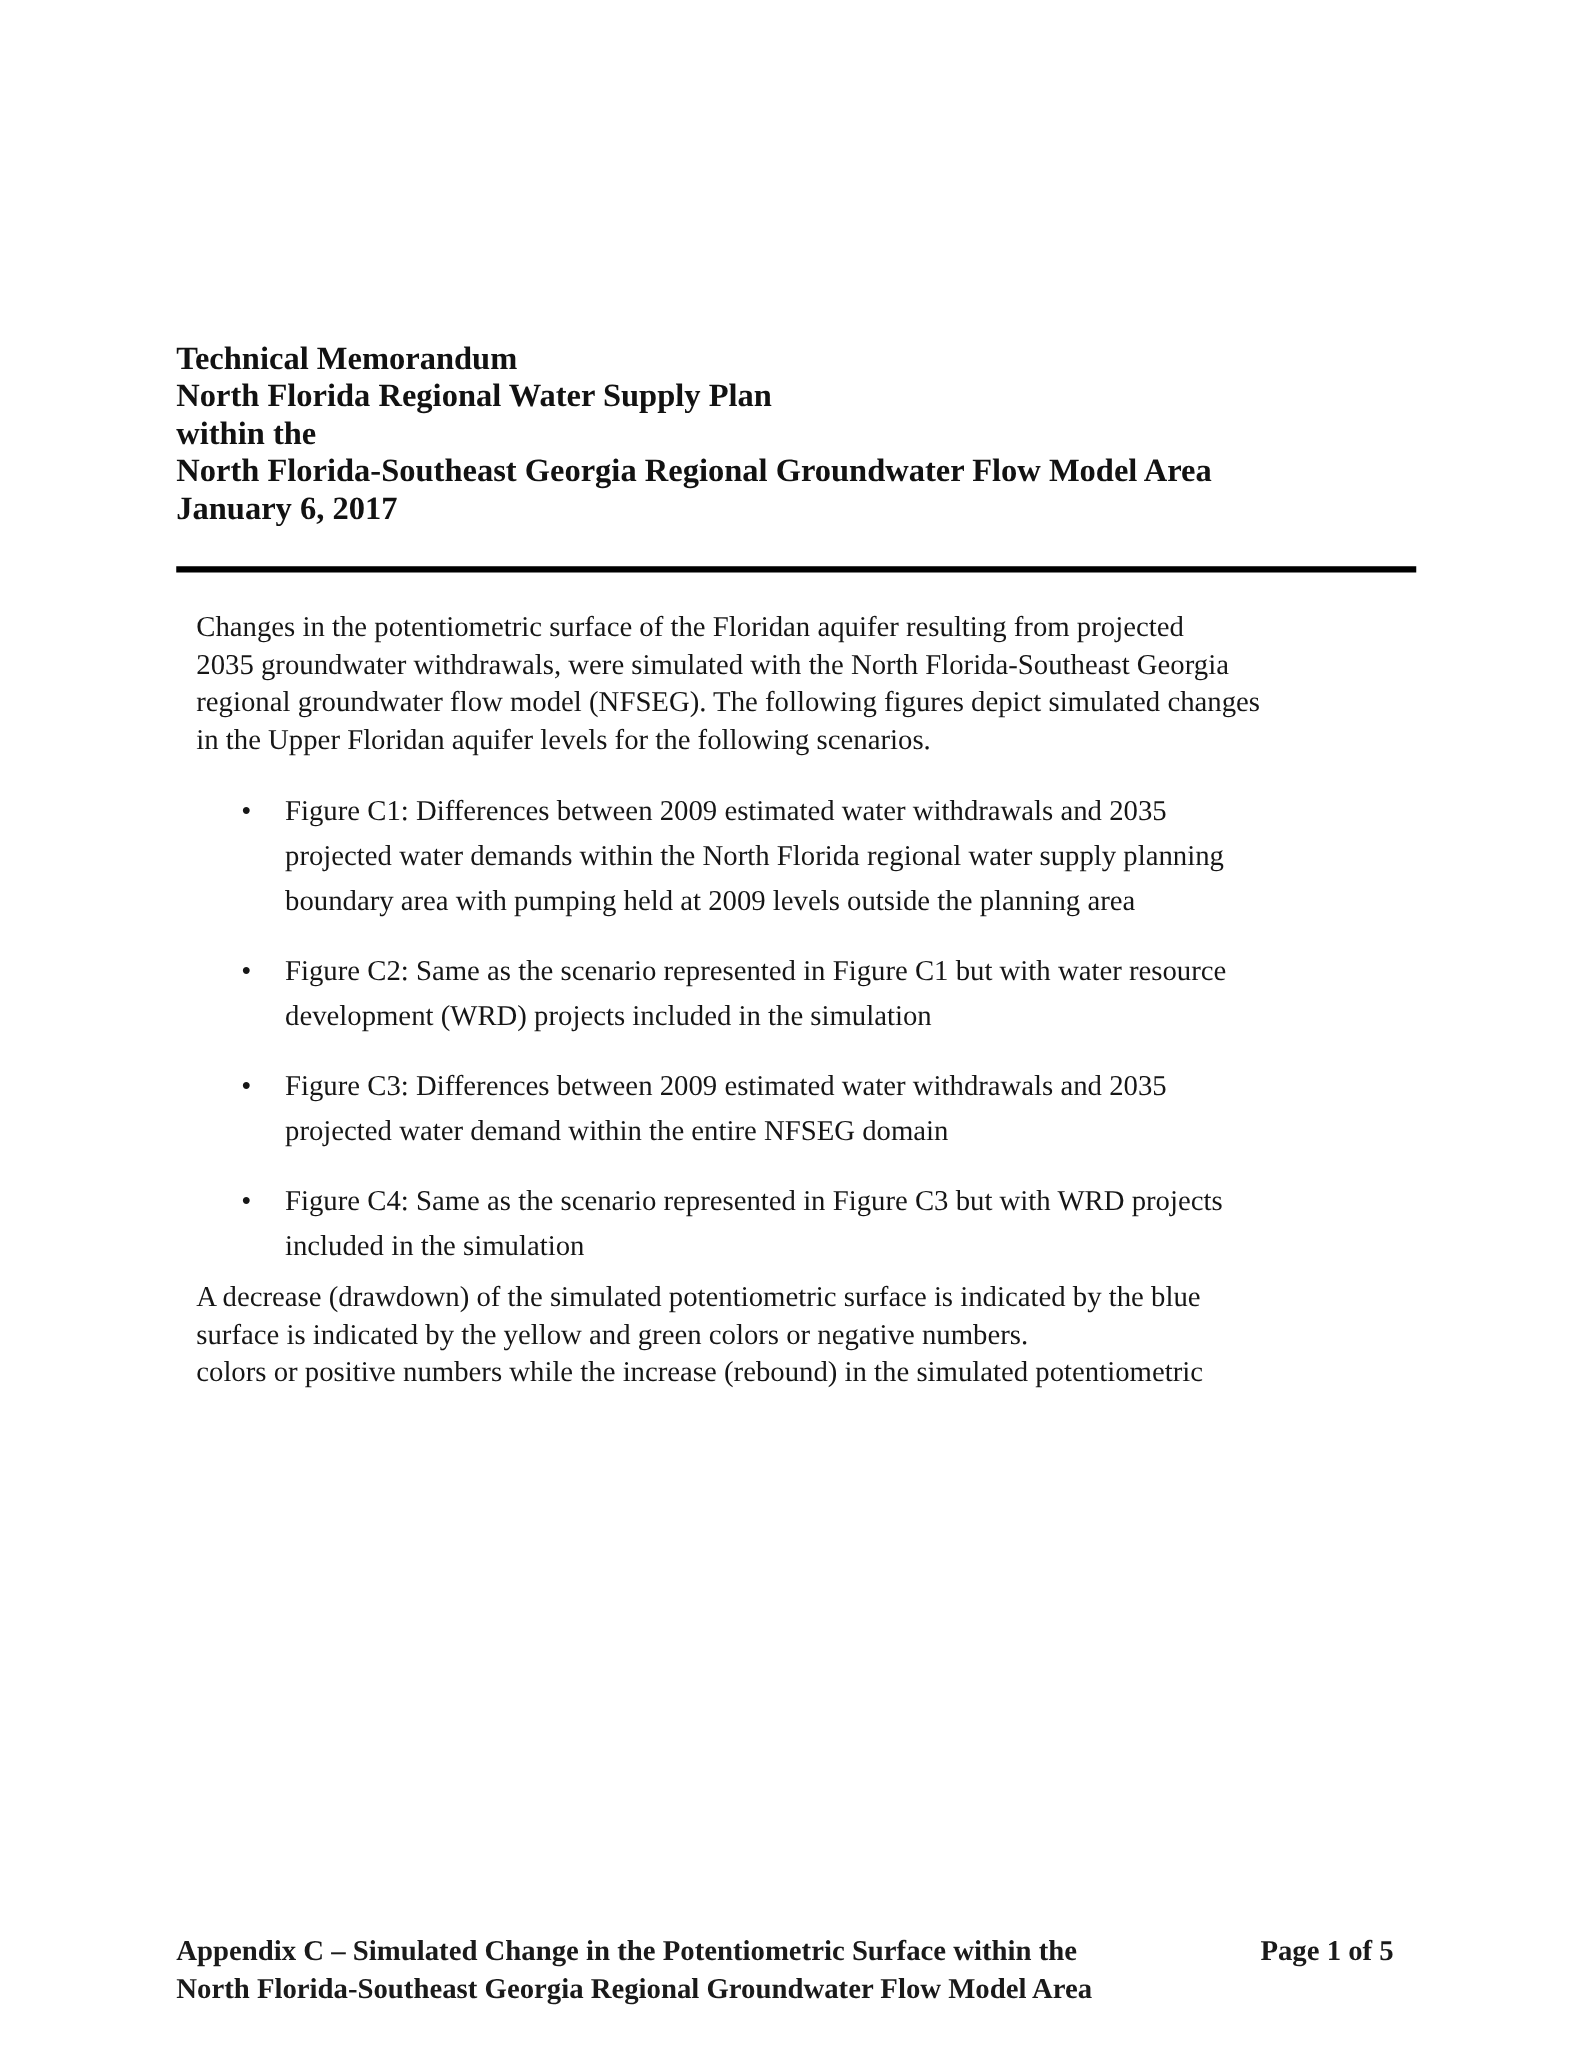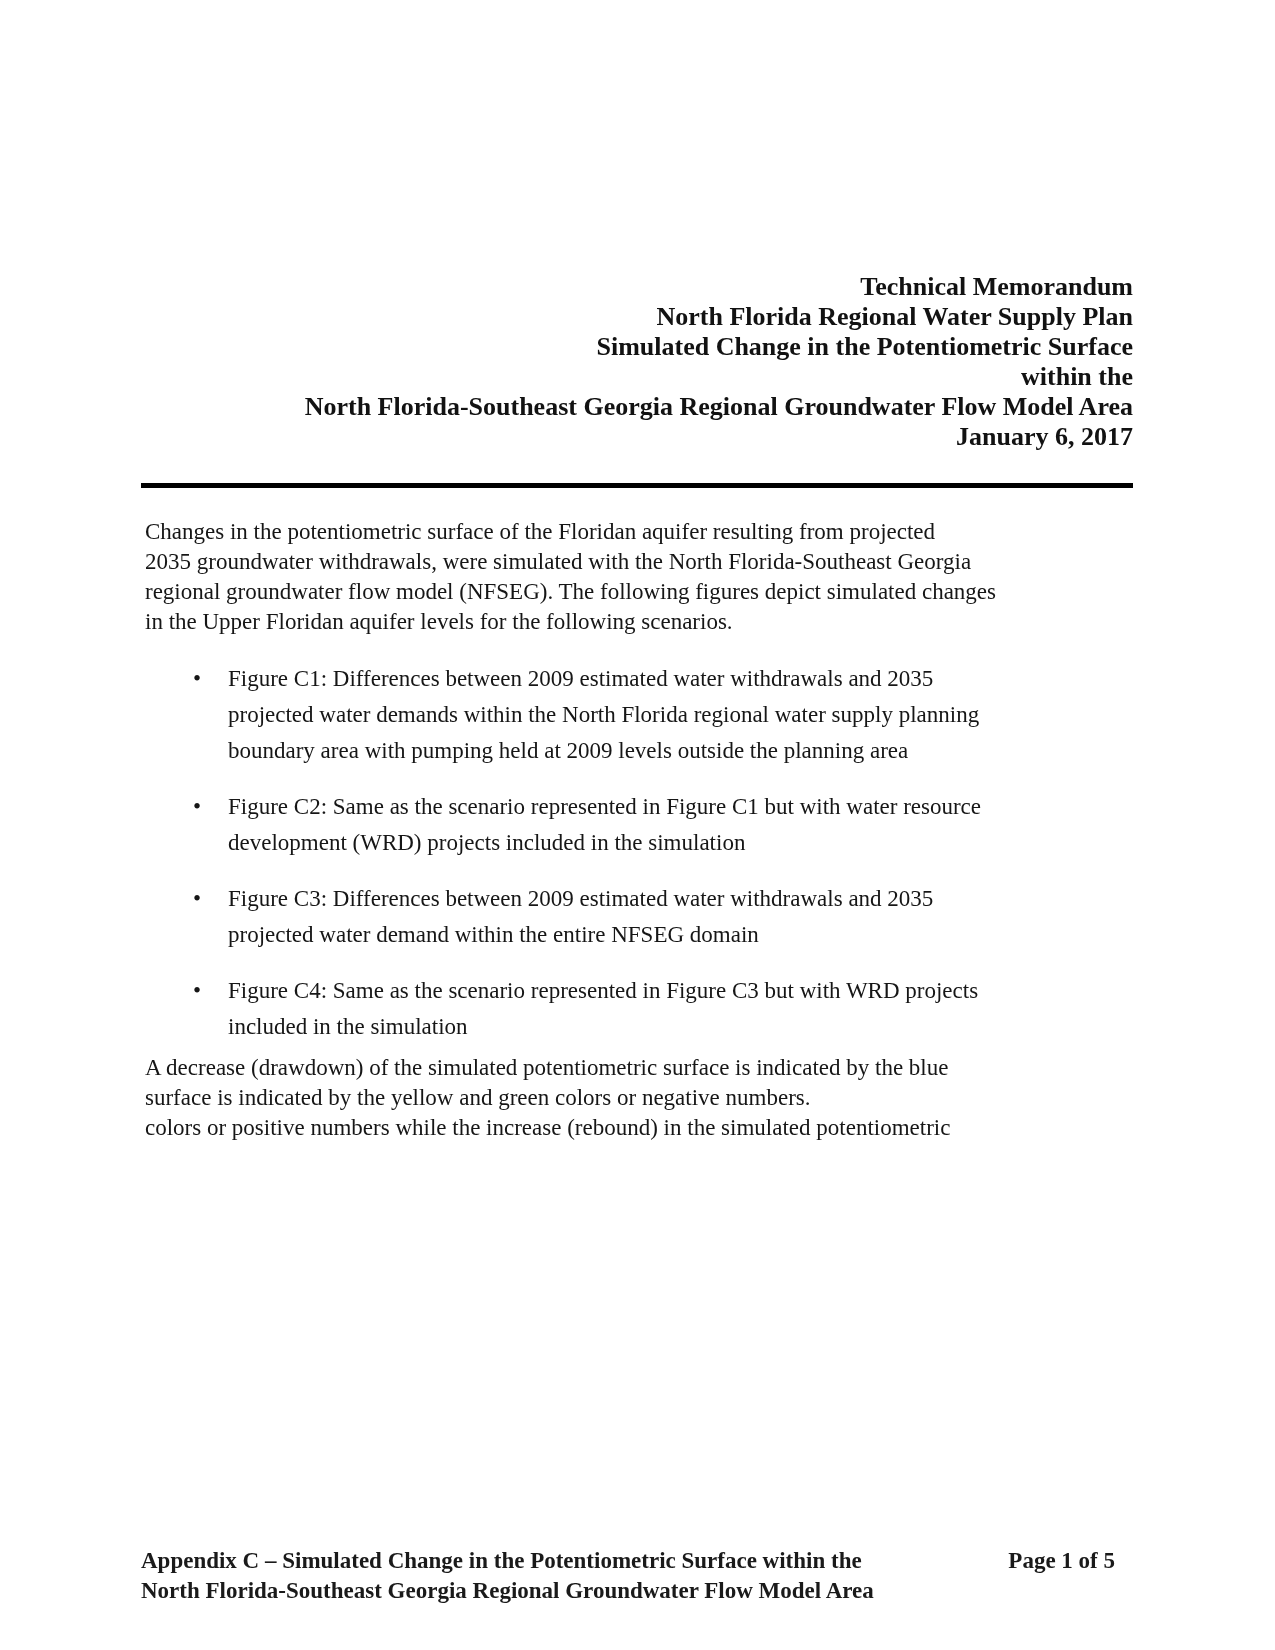--- a/index.html
+++ b/index.html
@@ -16,36 +16,36 @@
     color: #161616;
     overflow: hidden;
   }
   .content {
     position: absolute;
     left: 141px;
     top: 272px;
     width: 992px;
   }
   .title-block {
-    text-align: right;
+    text-align: left;
     font-weight: bold;
     font-size: 26px;
     line-height: 30px;
     color: #121212;
   }
   .title-line { white-space: nowrap; }
   .rule {
     height: 5px;
     background: #000000;
     margin-top: 31px;
   }
   .para {
     font-size: 23px;
     line-height: 30px;
-    margin: 4px;
+    margin: 16px;
     font-family: Liberation Serif, serif;
   }
   .para.intro   { margin-top: 29px; }
   .para.closing { margin-top: 8px; }
   .text-line { white-space: nowrap; }
   .figure-list {
     list-style: none;
     margin: 24px 0 0 52px;
     padding: 0;
   }
@@ -82,21 +82,20 @@
 </style>
 </head>
 <body>
 
 <div class="page">
   <div class="content">
 
     <header class="title-block">
       <div class="title-line">Technical Memorandum</div>
       <div class="title-line">North Florida Regional Water Supply Plan</div>
-      <div class="title-line">Simulated Change in the Potentiometric Surface</div>
       <div class="title-line">within the</div>
       <div class="title-line">North Florida-Southeast Georgia Regional Groundwater Flow Model Area</div>
       <div class="title-line">January 6, 2017</div>
     </header>
 
     <div class="rule"></div>
 
     <div class="para intro">
       <div class="text-line">Changes in the potentiometric surface of the Floridan aquifer resulting from projected</div>
       <div class="text-line">2035 groundwater withdrawals, were simulated with the North Florida-Southeast Georgia</div>

